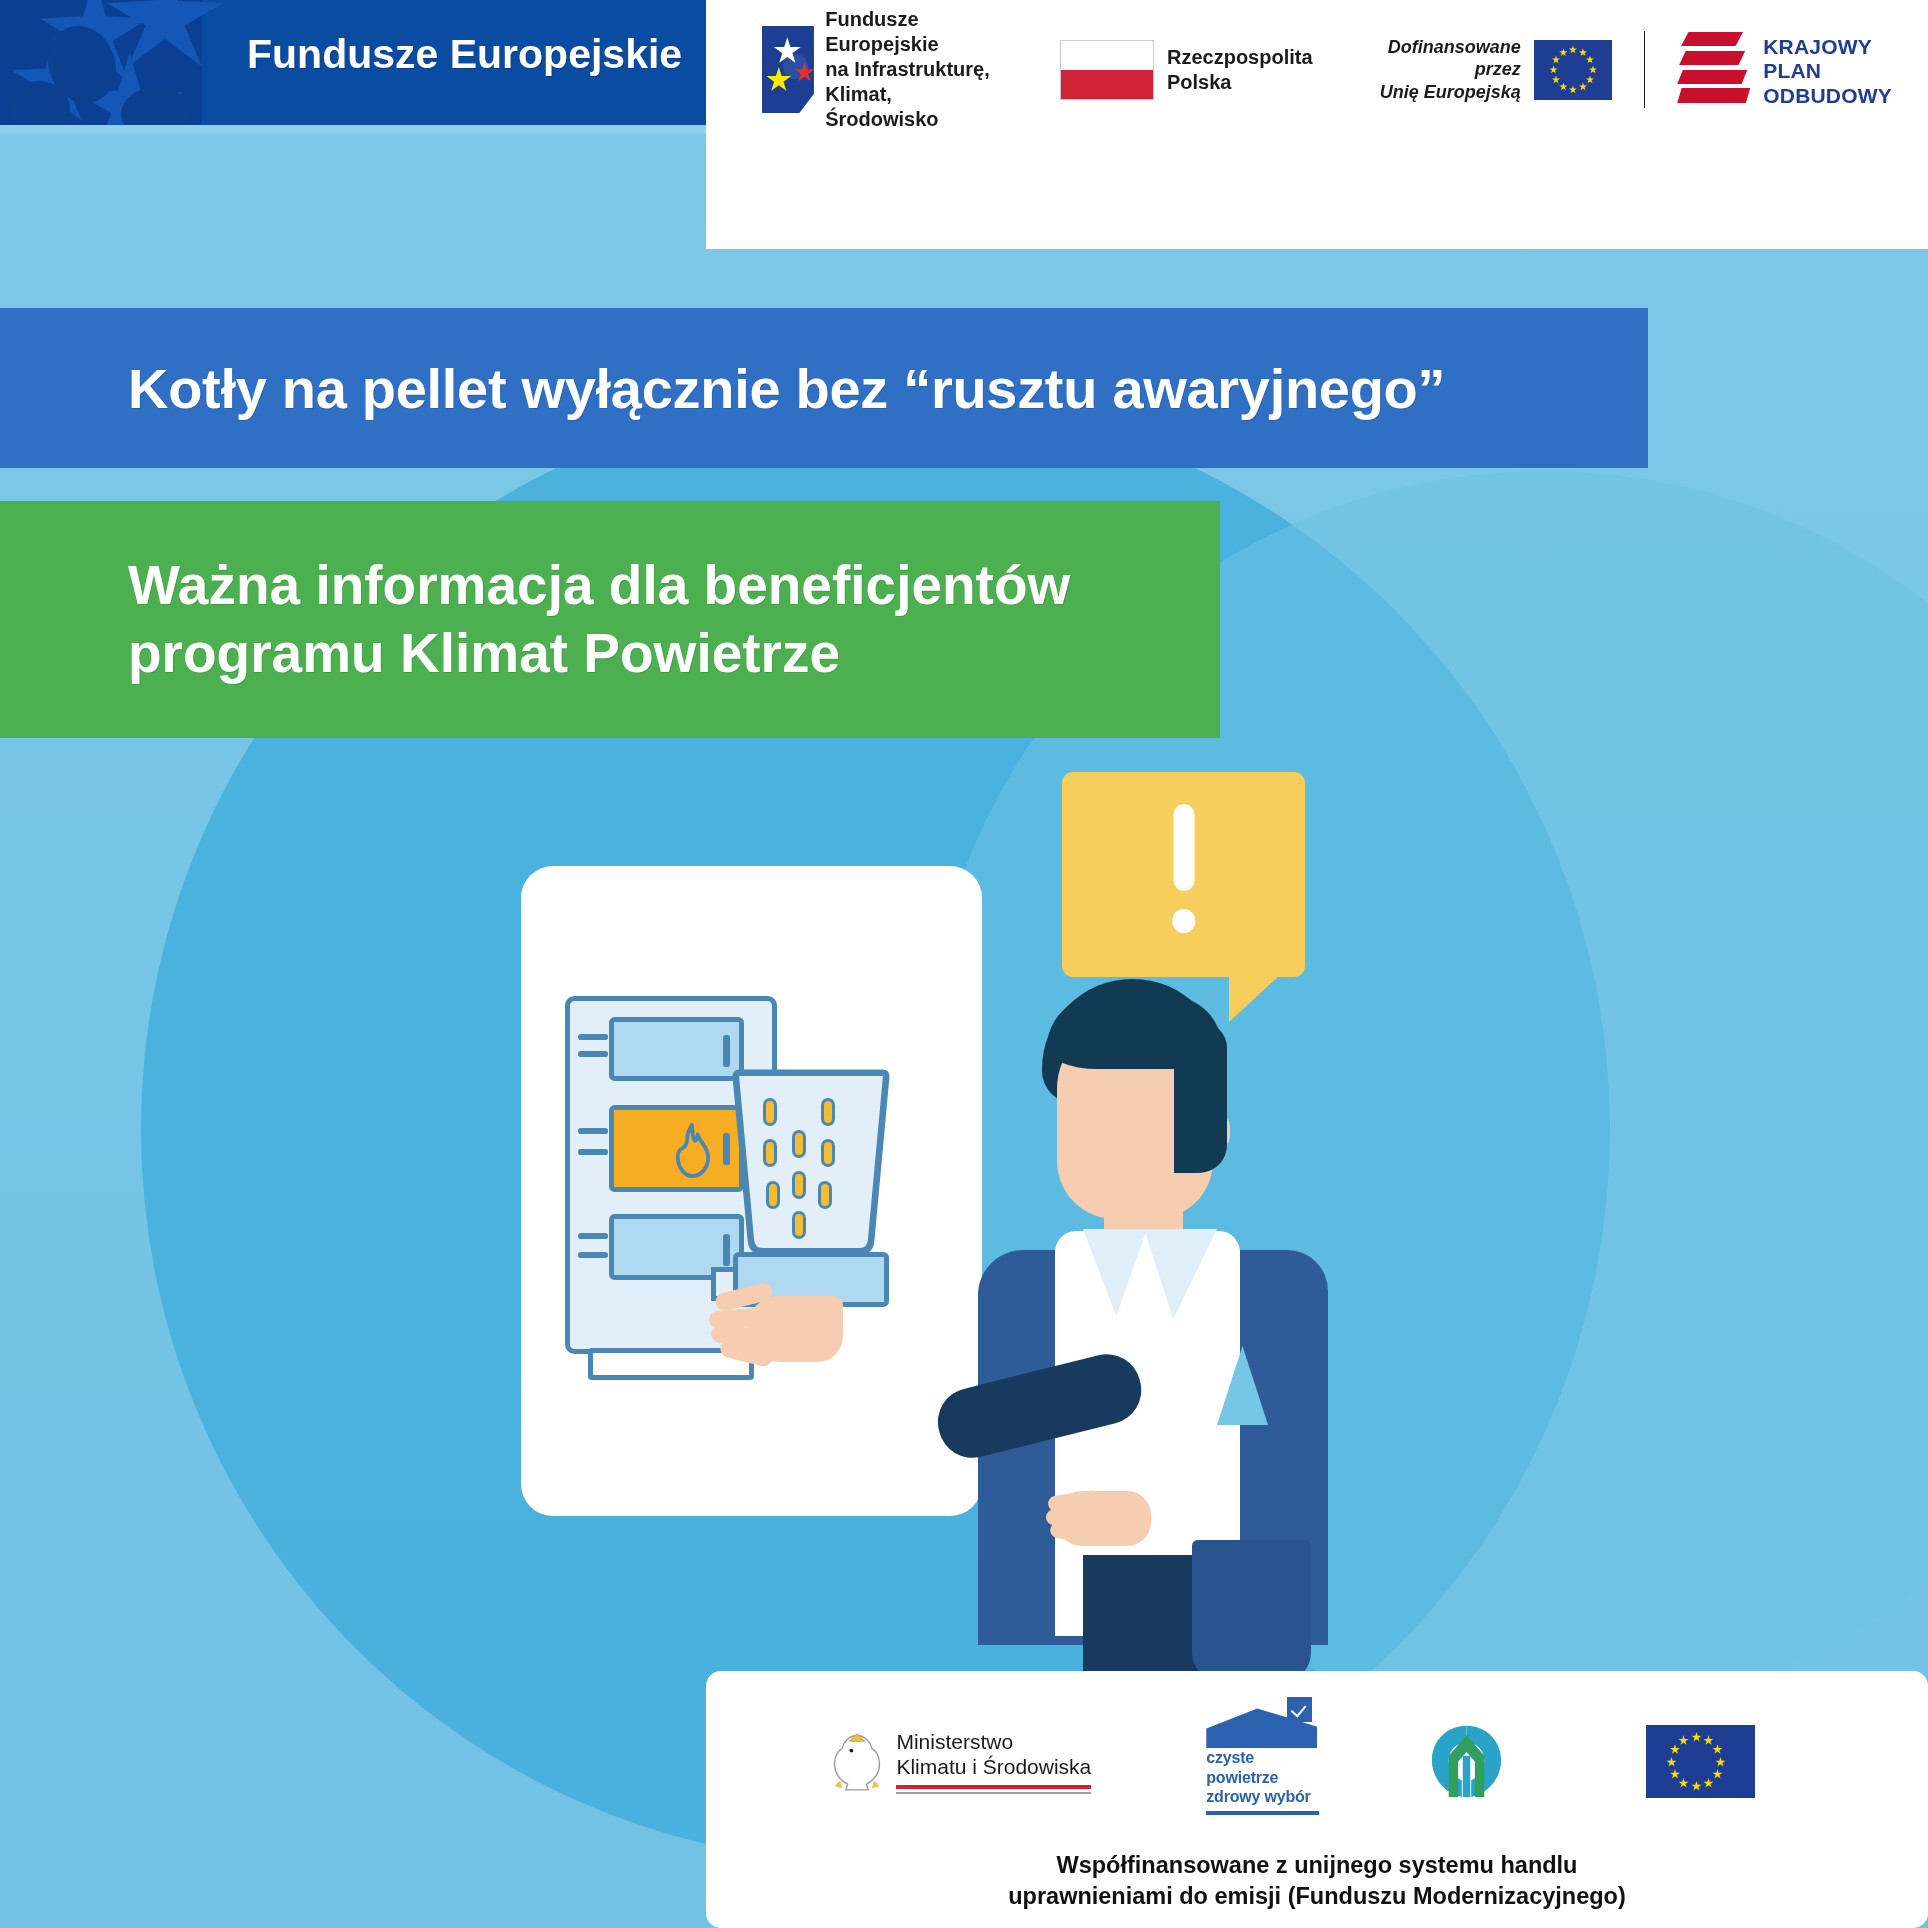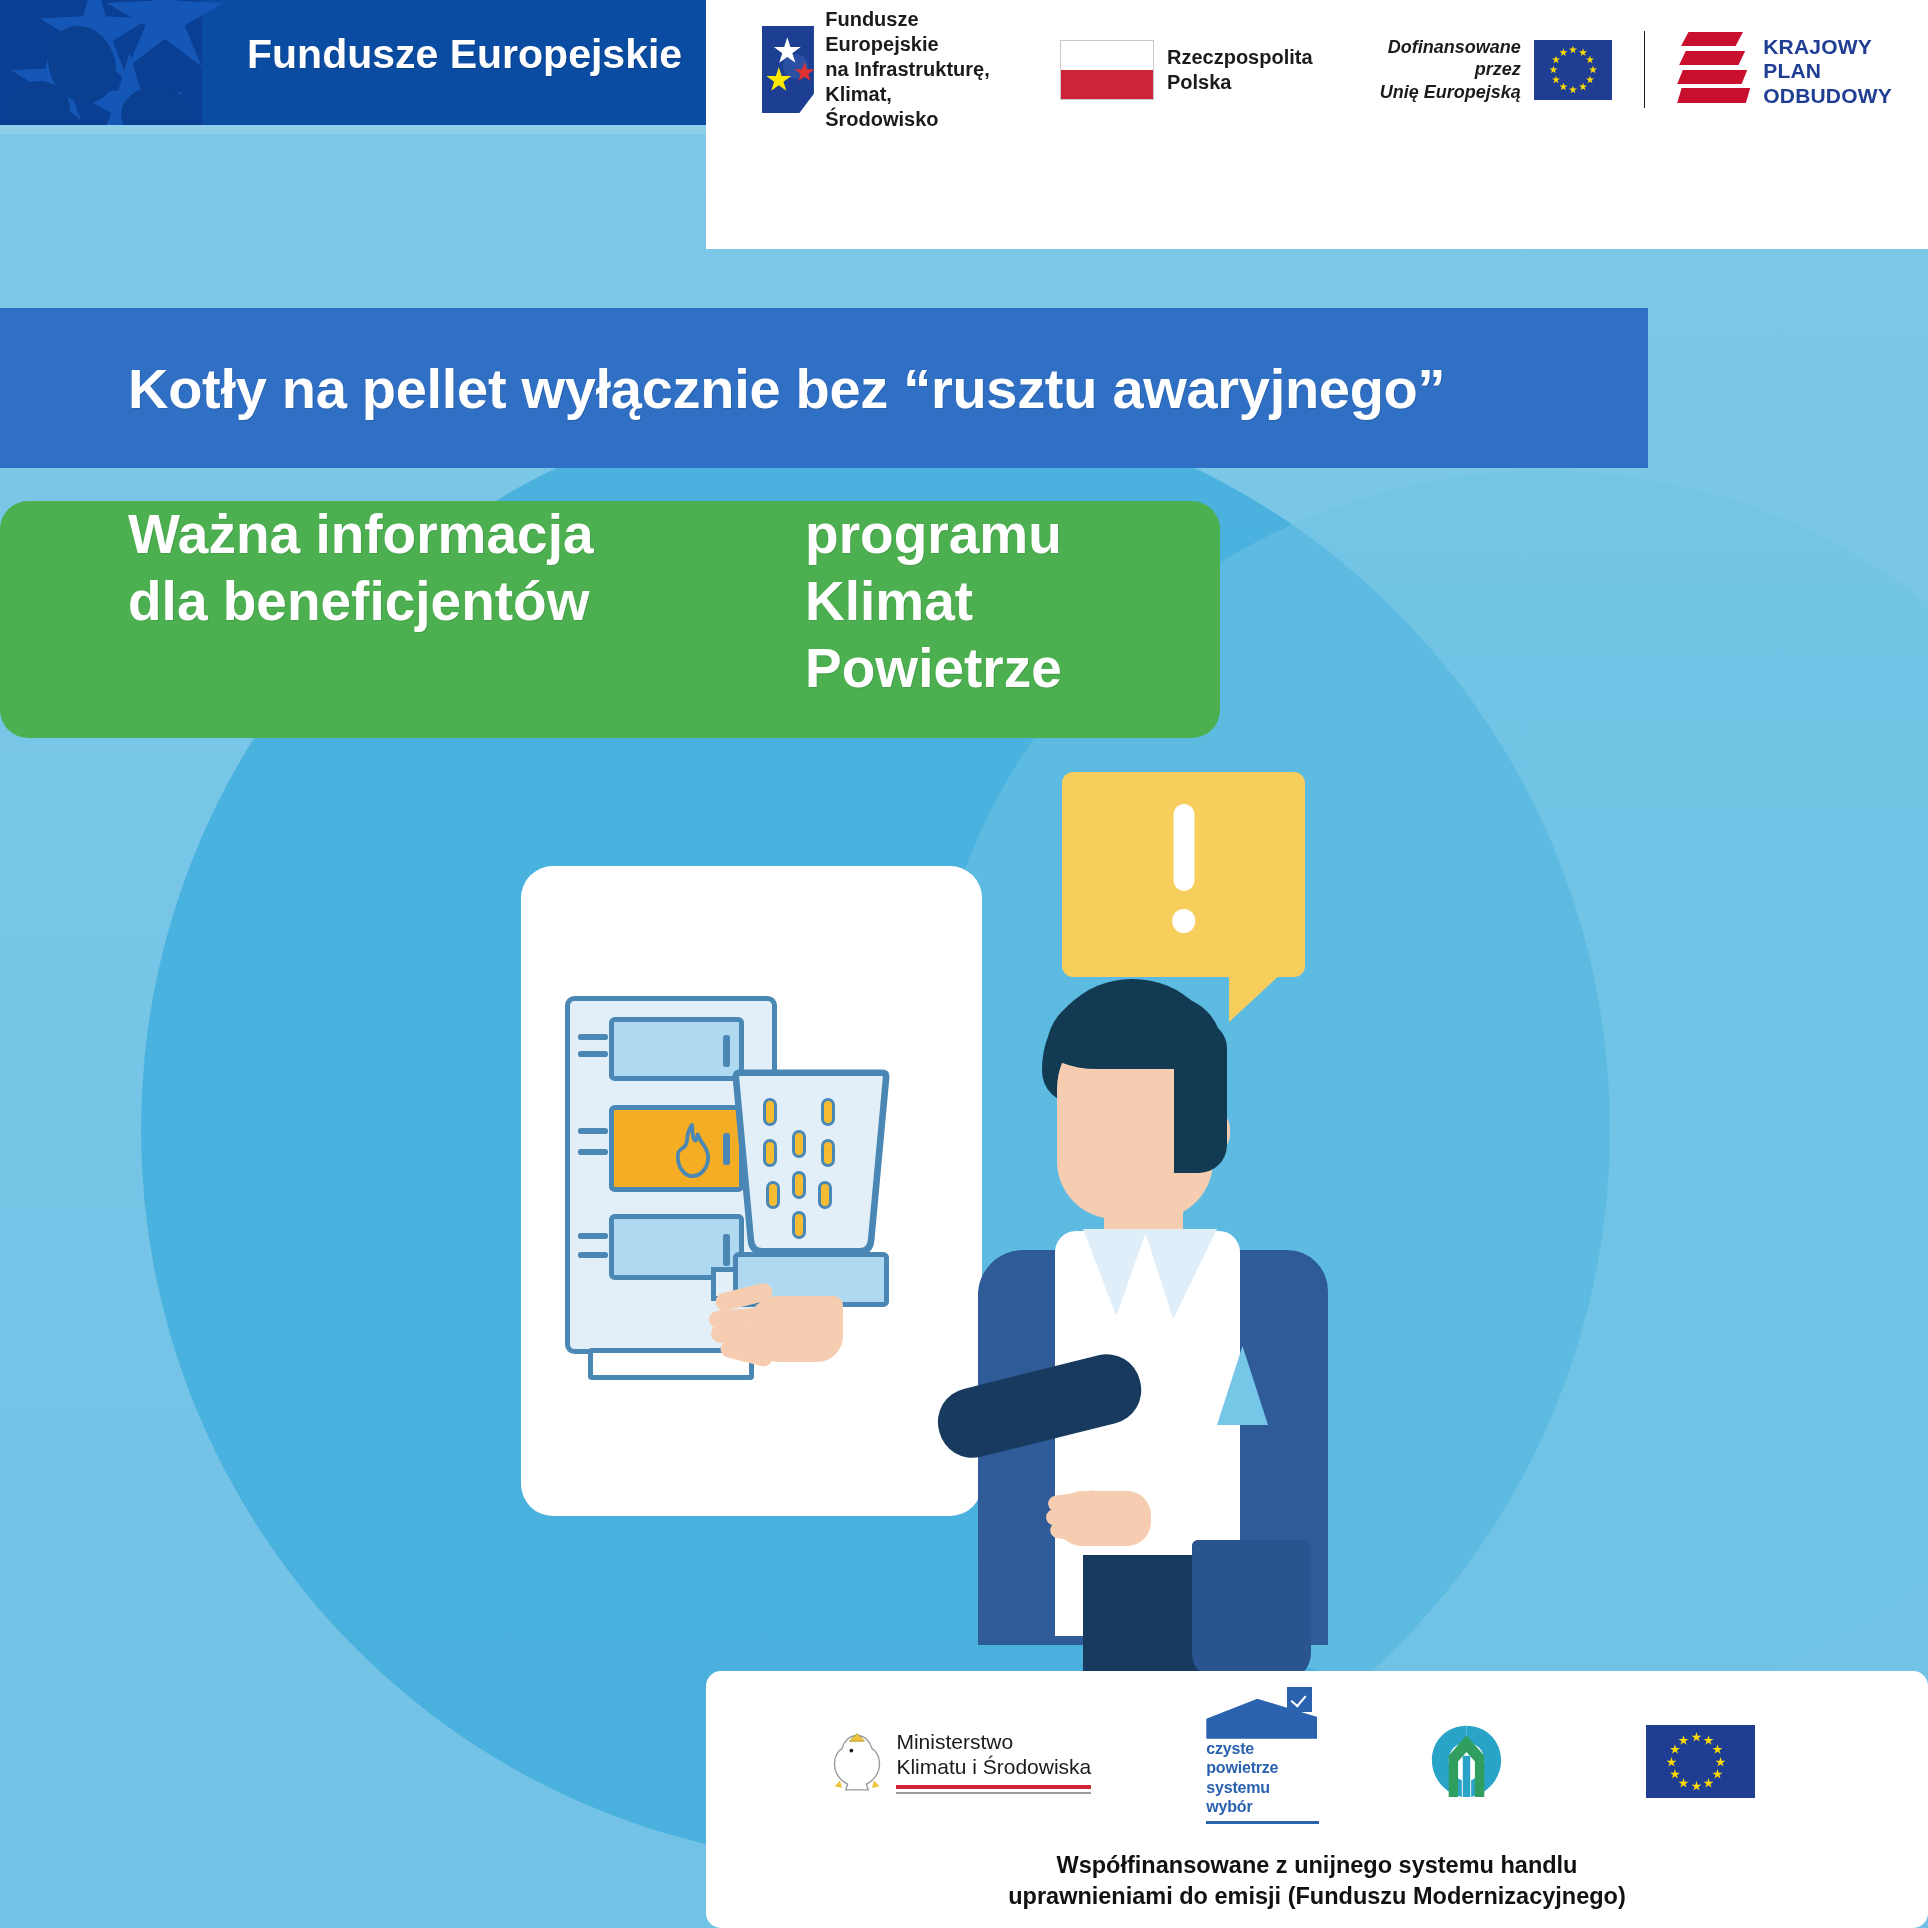--- a/index.html
+++ b/index.html
@@ -69,21 +69,21 @@
   .banner-blue{
     position:absolute;left:0;top:308px;width:1648px;height:160px;background:#2f6fc4;
     display:flex;align-items:center;
   }
   .banner-blue .txt{
     color:#ffffff;font-size:56px;font-weight:bold;letter-spacing:-0.3px;margin-left:128px;
     text-shadow:0.9px 0.9px 0 rgba(0,0,0,.12);
   }
   .banner-green{
     position:absolute;left:0;top:501px;width:1220px;height:237px;background:#4caf50;
-    display:flex;justify-content:center;border-radius:28px;
+    display:flex;flex-direction:column;justify-content:center;
   }
   .banner-green .l1,.banner-green .l2{
     color:#ffffff;font-size:55px;font-weight:bold;margin-left:128px;line-height:1.22;
     text-shadow:0.9px 0.9px 0 rgba(0,0,0,.10);
   }
 
   
   .card{
     position:absolute;left:521px;top:866px;width:461px;height:650px;background:#ffffff;
     border-radius:32px;
@@ -396,21 +396,21 @@
 Klimatu i Środowiska</div>
           <div class="mks-rule"></div>
           <div class="mks-rule2"></div>
         </div>
       </div>
 
       <div class="cp-logo" style="margin-left:115px;">
         <div class="cp-check"></div>
         <div class="cp-roof"></div>
         <div class="cp-txt">czyste powietrze</div>
-        <div class="cp-txt">systemu wybór</div>
+        <div class="cp-txt">zdrowy wybór</div>
         <div class="cp-rule"></div>
       </div>
 
       <div class="fl" style="margin-left:111px;">
         <div class="nfos-mark">
           <svg viewBox="0 0 78 80" aria-hidden="true">
             <path d="M39 2 C18 2 2 18 2 39 C2 58 16 74 34 78 L34 60 C26 57 20 49 20 39 C20 28 28 20 39 20 Z" fill="#2aa3c9"></path>
             <path d="M39 2 C60 2 76 18 76 39 C76 58 62 74 44 78 L44 60 C52 57 58 49 58 39 C58 28 50 20 39 20 Z" fill="#2aa3c9"></path>
             <path d="M39 12 L58 34 L58 78 L48 78 L48 40 L39 30 L30 40 L30 78 L20 78 L20 34 Z" fill="#2f9e5e"></path>
             <rect x="35" y="34" width="8" height="44" fill="#2aa3c9"></rect>

